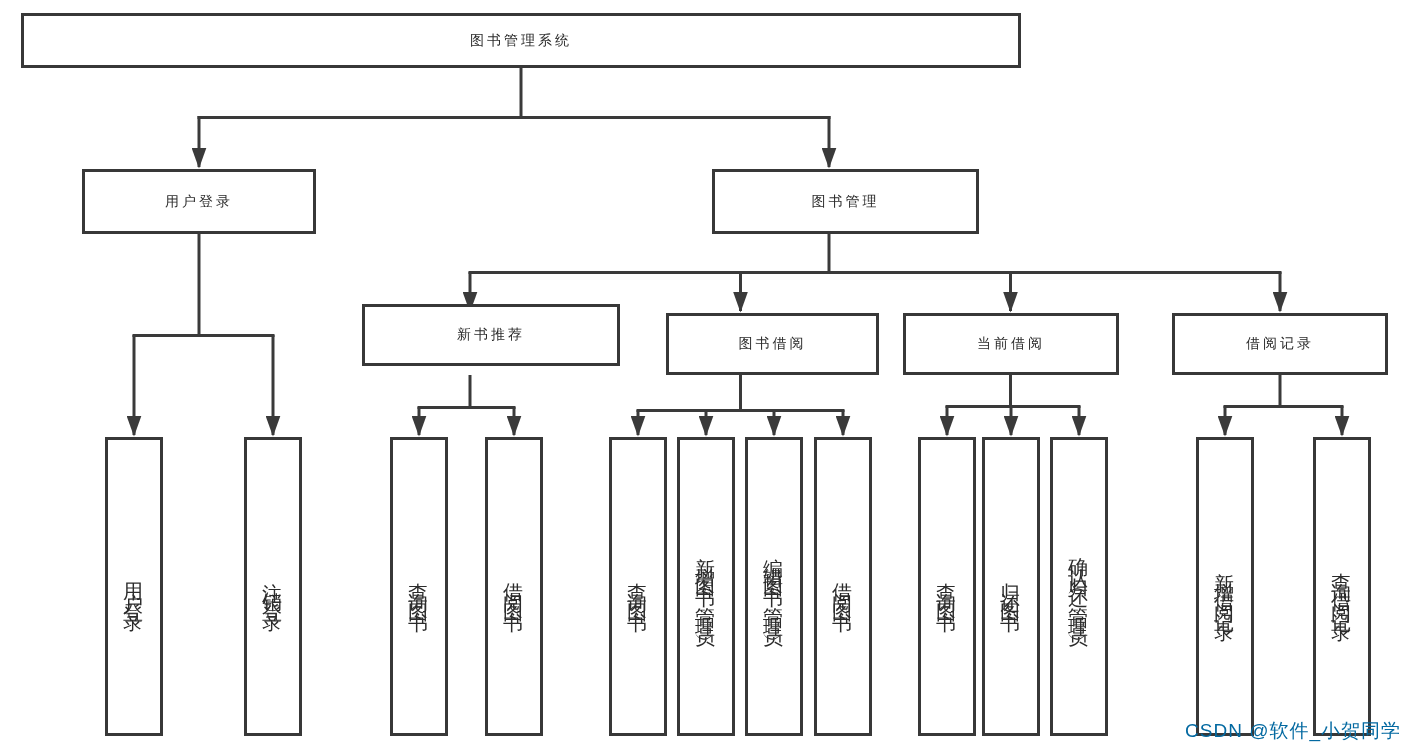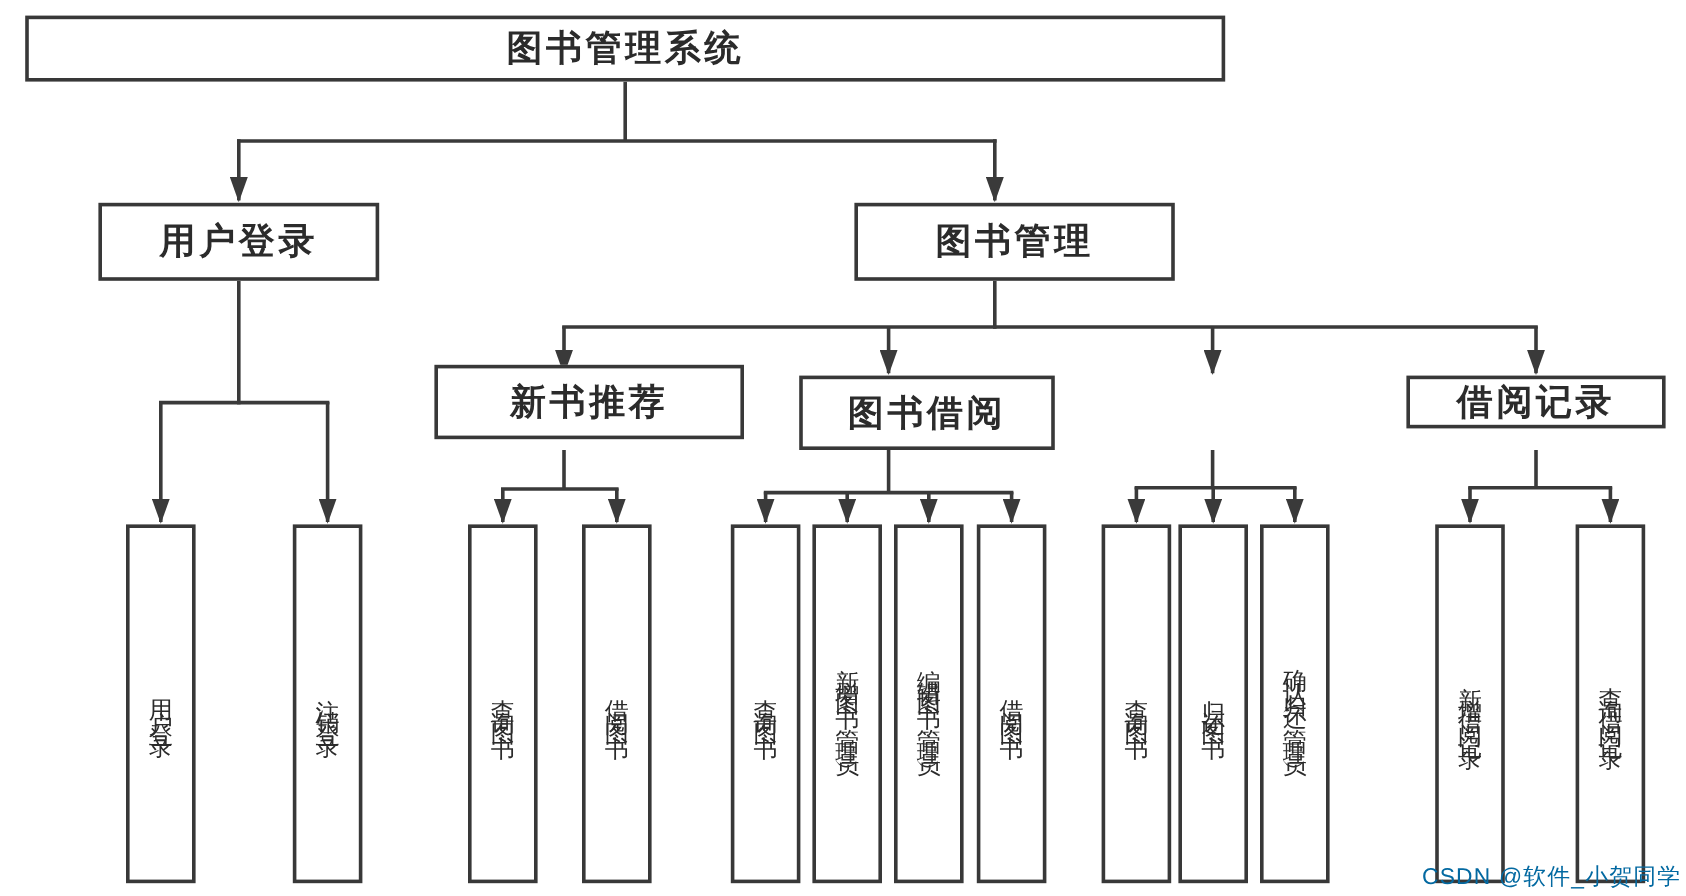--- a/index.html
+++ b/index.html
@@ -4,21 +4,21 @@
 <style>
   html,body{margin:0;padding:0;background:#ffffff;}
   #stage{
     position:relative;width:1405px;height:747px;background:#ffffff;overflow:hidden;
     font-family:"Liberation Sans",sans-serif;color:#2b2b2b;
   }
   #wires{position:absolute;left:0;top:0;width:1405px;height:747px;}
   .box{
     position:absolute;box-sizing:border-box;border:3px solid #383838;background:#ffffff;
     display:flex;align-items:center;justify-content:center;
-    font-size:30px;letter-spacing:3px;font-weight:700;color:#2b2b2b;
+    font-size:14px;letter-spacing:3px;font-weight:400;color:#2b2b2b;
     white-space:nowrap;
   }
   .vbox{
     writing-mode:vertical-rl;
     font-size:20px;letter-spacing:10px;font-weight:500;
     white-space:normal;
   }
   #watermark{
     position:absolute;right:4px;bottom:3px;z-index:5;
     font-size:19px;letter-spacing:1px;color:#0369a1;font-weight:500;
@@ -79,21 +79,22 @@
     </g>
   </svg>
 
   <div class="box" style="left:21px;top:13px;width:1000px;height:55px">图书管理系统</div>
 
   <div class="box" style="left:82px;top:169px;width:234px;height:65px">用户登录</div>
   <div class="box" style="left:712px;top:169px;width:267px;height:65px">图书管理</div>
 
   <div class="box" style="left:362px;top:304px;width:258px;height:62px">新书推荐</div>
   <div class="box" style="left:666px;top:313px;width:213px;height:62px">图书借阅</div>
-  <div class="box" style="left:1172px;top:313px;width:216px;height:44px">借阅记录</div>
+  <div class="box" style="left:903px;top:313px;width:216px;height:62px">当前借阅</div>
+  <div class="box" style="left:1172px;top:313px;width:216px;height:62px">借阅记录</div>
 
   <div class="box vbox" style="left:105px;top:437px;width:58px;height:299px">用户登录</div>
   <div class="box vbox" style="left:244px;top:437px;width:58px;height:299px">注销登录</div>
 
   <div class="box vbox" style="left:390px;top:437px;width:58px;height:299px">查询图书</div>
   <div class="box vbox" style="left:485px;top:437px;width:58px;height:299px">借阅图书</div>
 
   <div class="box vbox" style="left:609px;top:437px;width:58px;height:299px">查询图书</div>
   <div class="box vbox" style="left:677px;top:437px;width:58px;height:299px">新增图书（管理员）</div>
   <div class="box vbox" style="left:745px;top:437px;width:58px;height:299px">编辑图书（管理员）</div>

